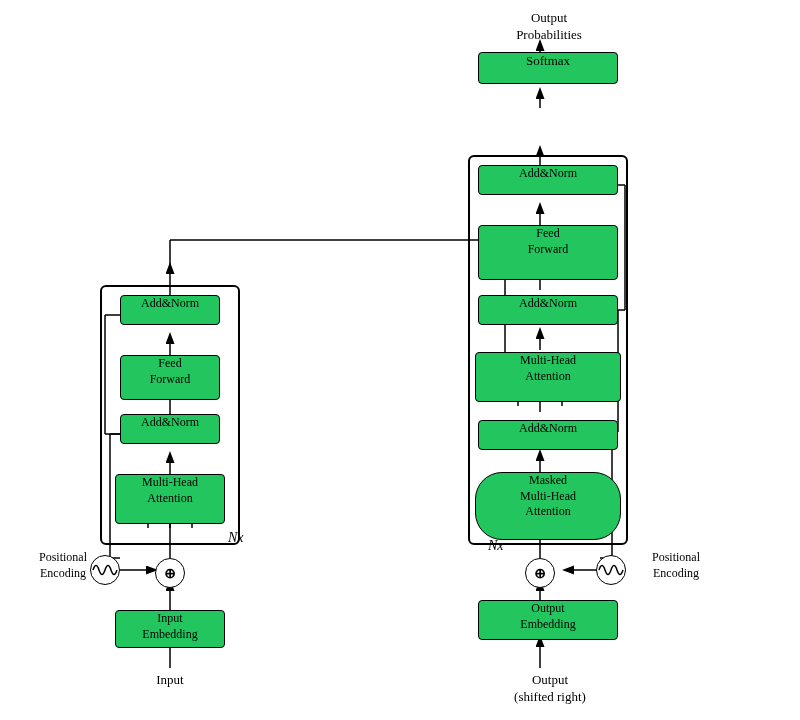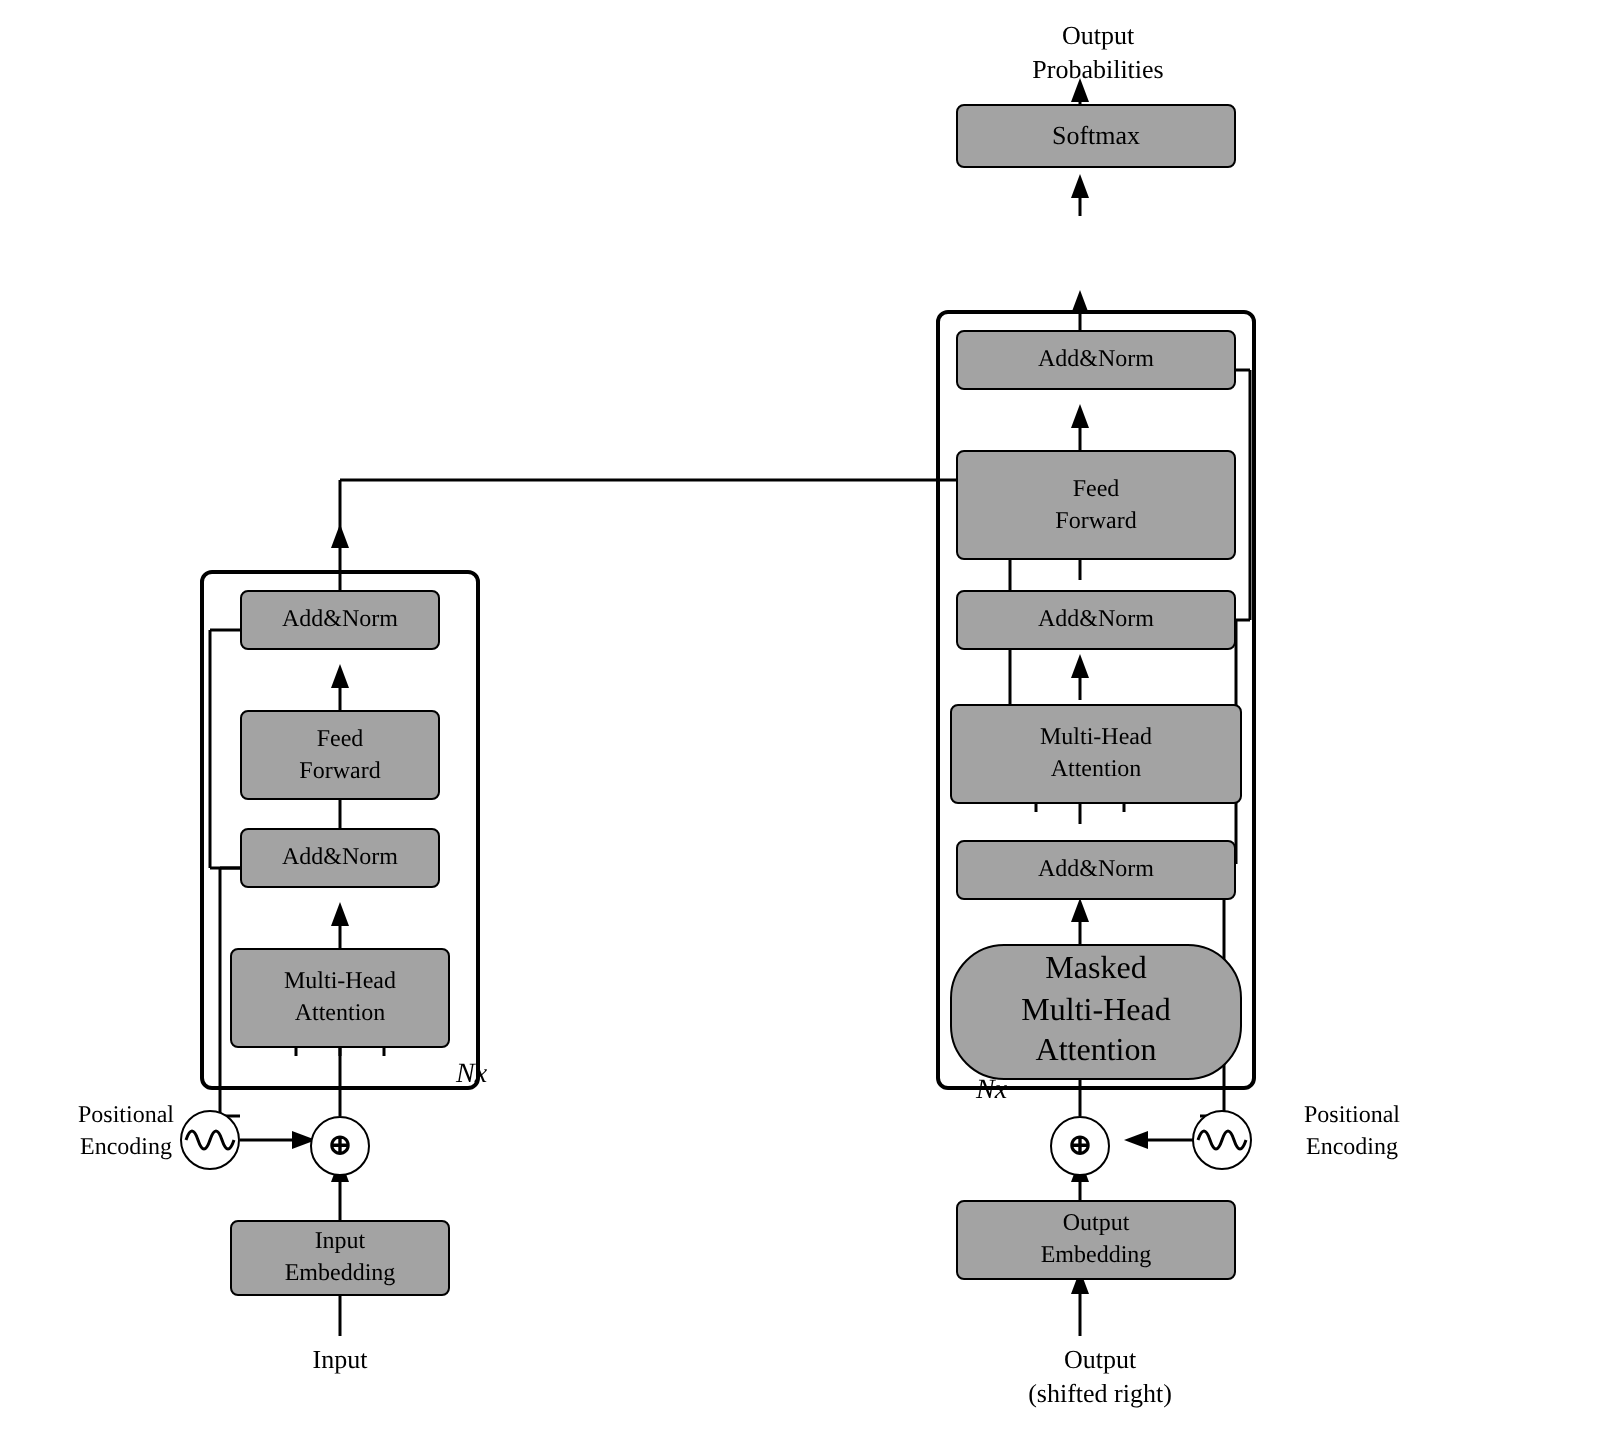--- a/index.html
+++ b/index.html
@@ -12,24 +12,23 @@
       overflow: hidden;
     }
     .diagram-container {
       position: relative;
       width: 800px;
       height: 720px;
     }
     .box {
       position: absolute;
       border: 1.5px solid #000;
-      background: #a3a3a3;
+      background: #22c55e;
       text-align: center;
       display: flex;
-      align-items: center;
       justify-content: center;
       line-height: 1.3;
     }
     .rounded {
       border-radius: 4px;
     }
     .group-border {
       position: absolute;
       border: 2px solid #000;
       border-radius: 6px;
@@ -211,21 +210,21 @@
 
   <div class="box rounded" style="left:475px; top:352px; width:146px; height:50px; font-size:12px;">
     <span style="white-space:pre-line;">Multi-Head
 Attention</span>
   </div>
 
   <div class="box rounded" style="left:478px; top:420px; width:140px; height:30px; font-size:12px;">
     <span>Add&amp;Norm</span>
   </div>
 
-  <div class="box rounded" style="left:475px; top:472px; width:146px; height:68px; font-size:16px;border-radius:27px;">
+  <div class="box rounded" style="left:475px; top:472px; width:146px; height:68px; font-size:12px;border-radius:27px;">
     <span style="white-space:pre-line; text-align:center;">Masked
 Multi-Head
 Attention</span>
   </div>
 
   <div class="box rounded" style="left:478px; top:600px; width:140px; height:40px; font-size:12px;">
     <span style="white-space:pre-line;">Output
 Embedding</span>
   </div>
 

